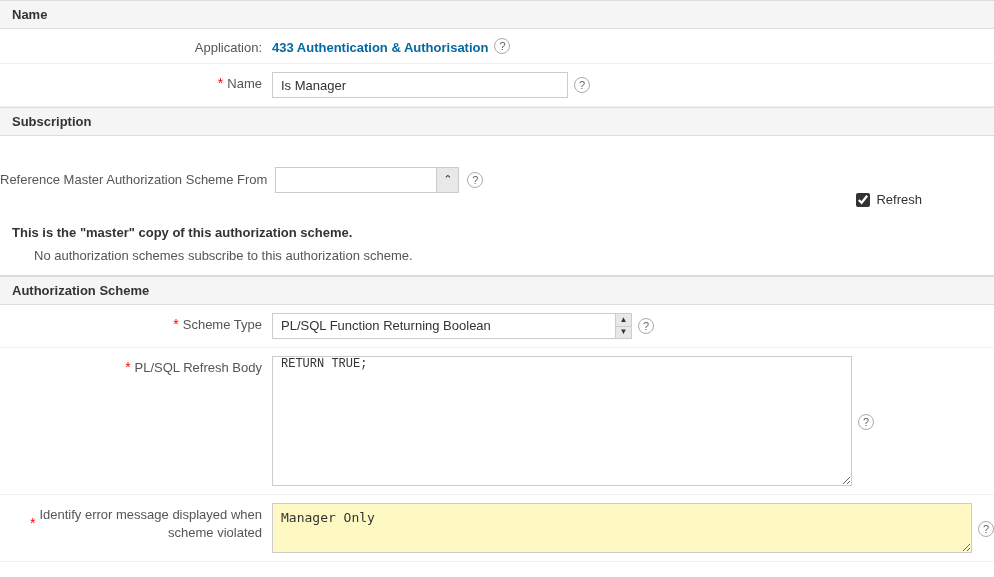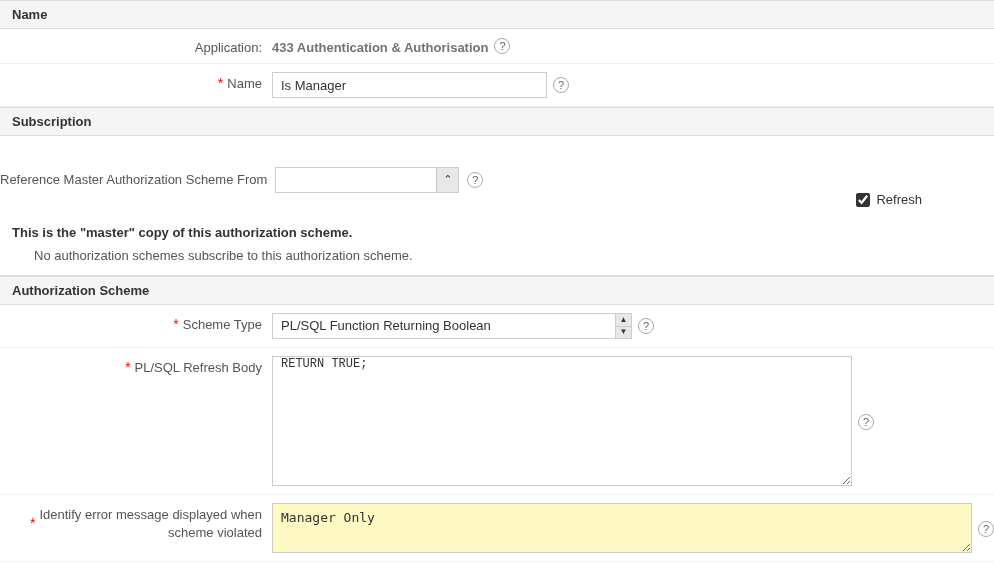--- a/index.html
+++ b/index.html
@@ -57,27 +57,27 @@
     .form-input {
       border: 1px solid #ccc;
       padding: 4px 8px;
       font-size: 13px;
       color: #333;
       background: #fff;
       height: 26px;
     }
 
     .form-input-name {
-      width: 275px;
+      width: 296px;
     }
 
     .application-value {
       font-weight: bold;
       font-size: 13px;
-      color: #737373;
+      color: #0369a1;
       padding-top: 3px;
     }
 
     .help-icon {
       display: inline-flex;
       align-items: center;
       justify-content: center;
       width: 16px;
       height: 16px;
       border: 1px solid #aaa;

